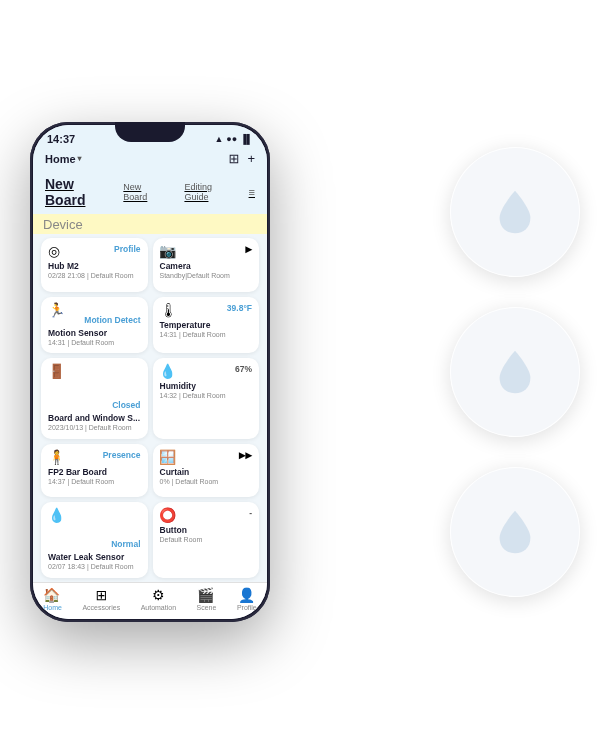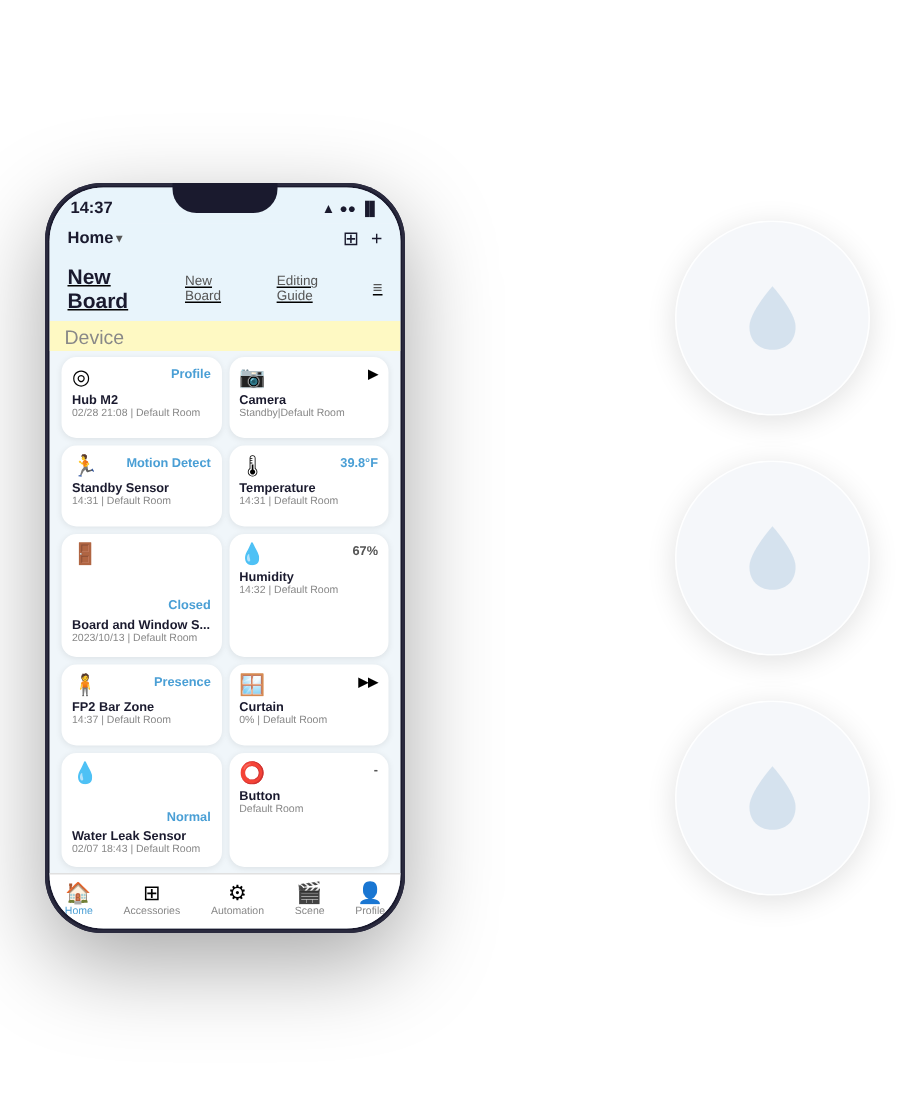--- a/index.html
+++ b/index.html
@@ -191,21 +191,21 @@
       font-size: 14px;
       line-height: 1;
     }
 
     .card-status {
       font-size: 8.5px;
       font-weight: 600;
     }
 
     .status-online { color: #4a9fd5; }
-    .status-motion { color: #4a9fd5; }
+    .status-motion { color: #4a9fd5; margin-top: 12px; }
     .status-temp { color: #4a9fd5; }
     .status-closed { color: #4a9fd5; margin-top: 36px; }
     .status-humid { color: #555; margin-left: 32px; }
     .status-presence { color: #4a9fd5; }
     .status-normal { color: #4a9fd5; margin-top: 31px; }
     .status-dash { color: #555; }
 
     .card-name {
       font-size: 8.5px;
       font-weight: 700;
@@ -337,21 +337,21 @@
               <span class="card-status ">▶</span>
             </div>
             <div class="card-name">Camera</div>
             <div class="card-date">Standby|Default Room</div>
           </div>
           <div class="device-card">
             <div class="card-top">
               <span class="card-icon">🏃</span>
               <span class="card-status status-motion">Motion Detect</span>
             </div>
-            <div class="card-name">Standby Sensor</div>
+            <div class="card-name">Motion Sensor</div>
             <div class="card-date">14:31 | Default Room</div>
           </div>
           <div class="device-card">
             <div class="card-top">
               <span class="card-icon">🌡</span>
               <span class="card-status status-temp">39.8°F</span>
             </div>
             <div class="card-name">Temperature</div>
             <div class="card-date">14:31 | Default Room</div>
           </div>
@@ -369,21 +369,21 @@
               <span class="card-status status-humid">67%</span>
             </div>
             <div class="card-name">Humidity</div>
             <div class="card-date">14:32 | Default Room</div>
           </div>
           <div class="device-card">
             <div class="card-top">
               <span class="card-icon">🧍</span>
               <span class="card-status status-presence">Presence</span>
             </div>
-            <div class="card-name">FP2 Bar Zone</div>
+            <div class="card-name">FP2 Bar Board</div>
             <div class="card-date">14:37 | Default Room</div>
           </div>
           <div class="device-card">
             <div class="card-top">
               <span class="card-icon">🪟</span>
               <span class="card-status ">▶▶</span>
             </div>
             <div class="card-name">Curtain</div>
             <div class="card-date">0% | Default Room</div>
           </div>

